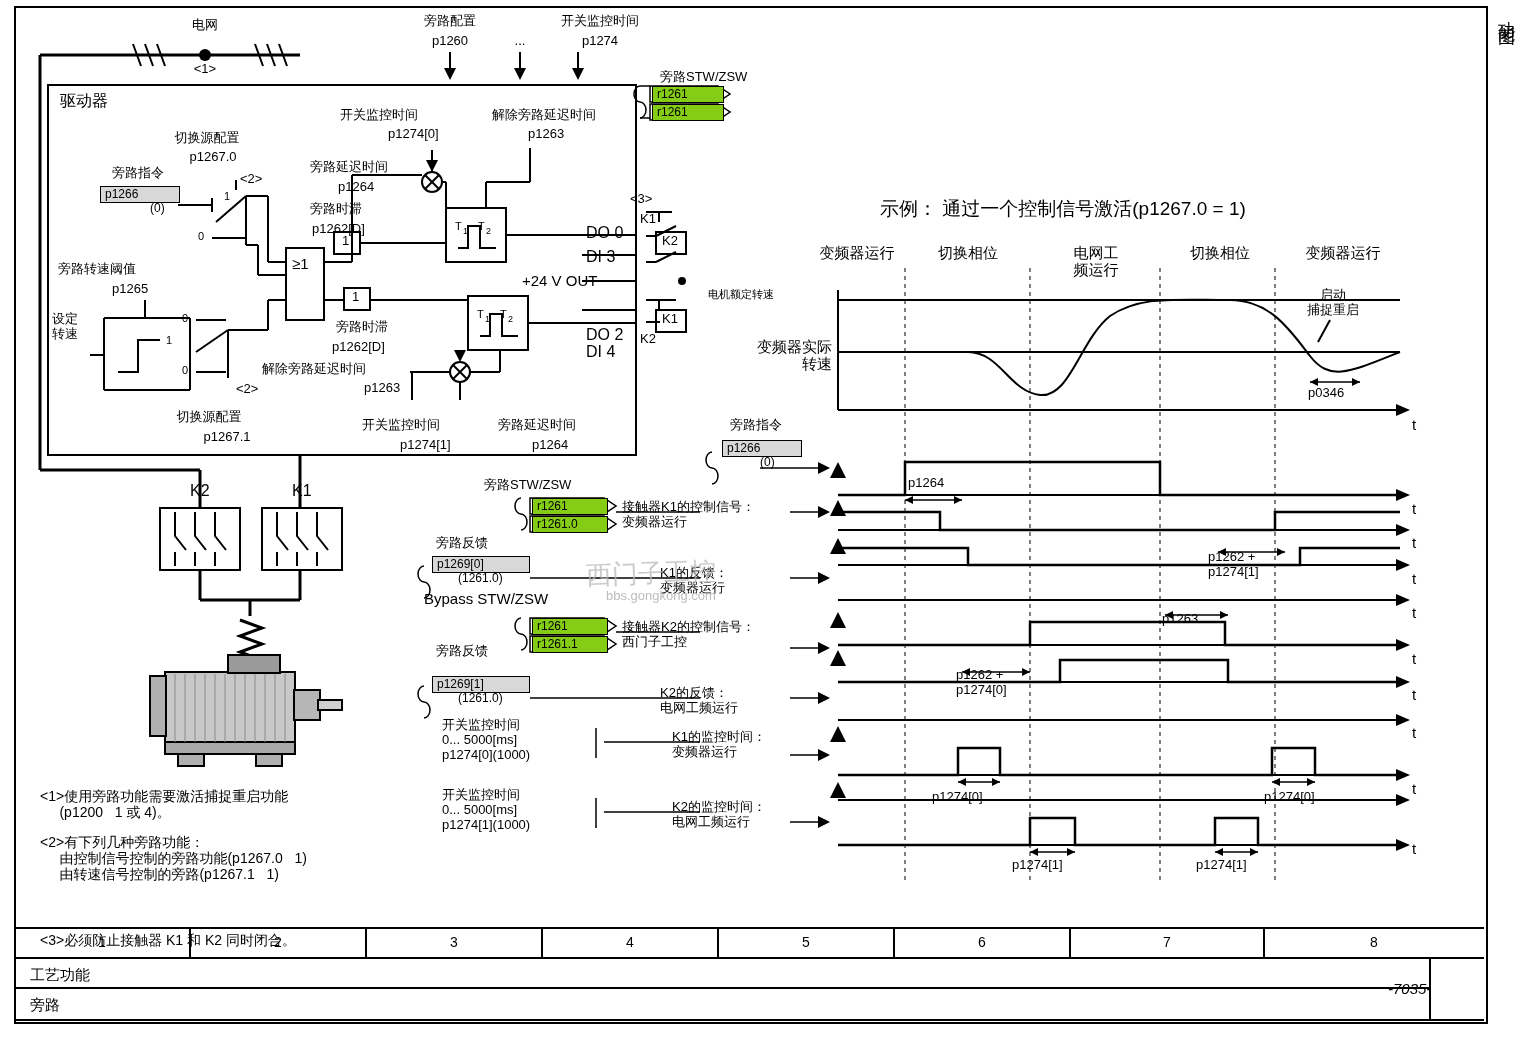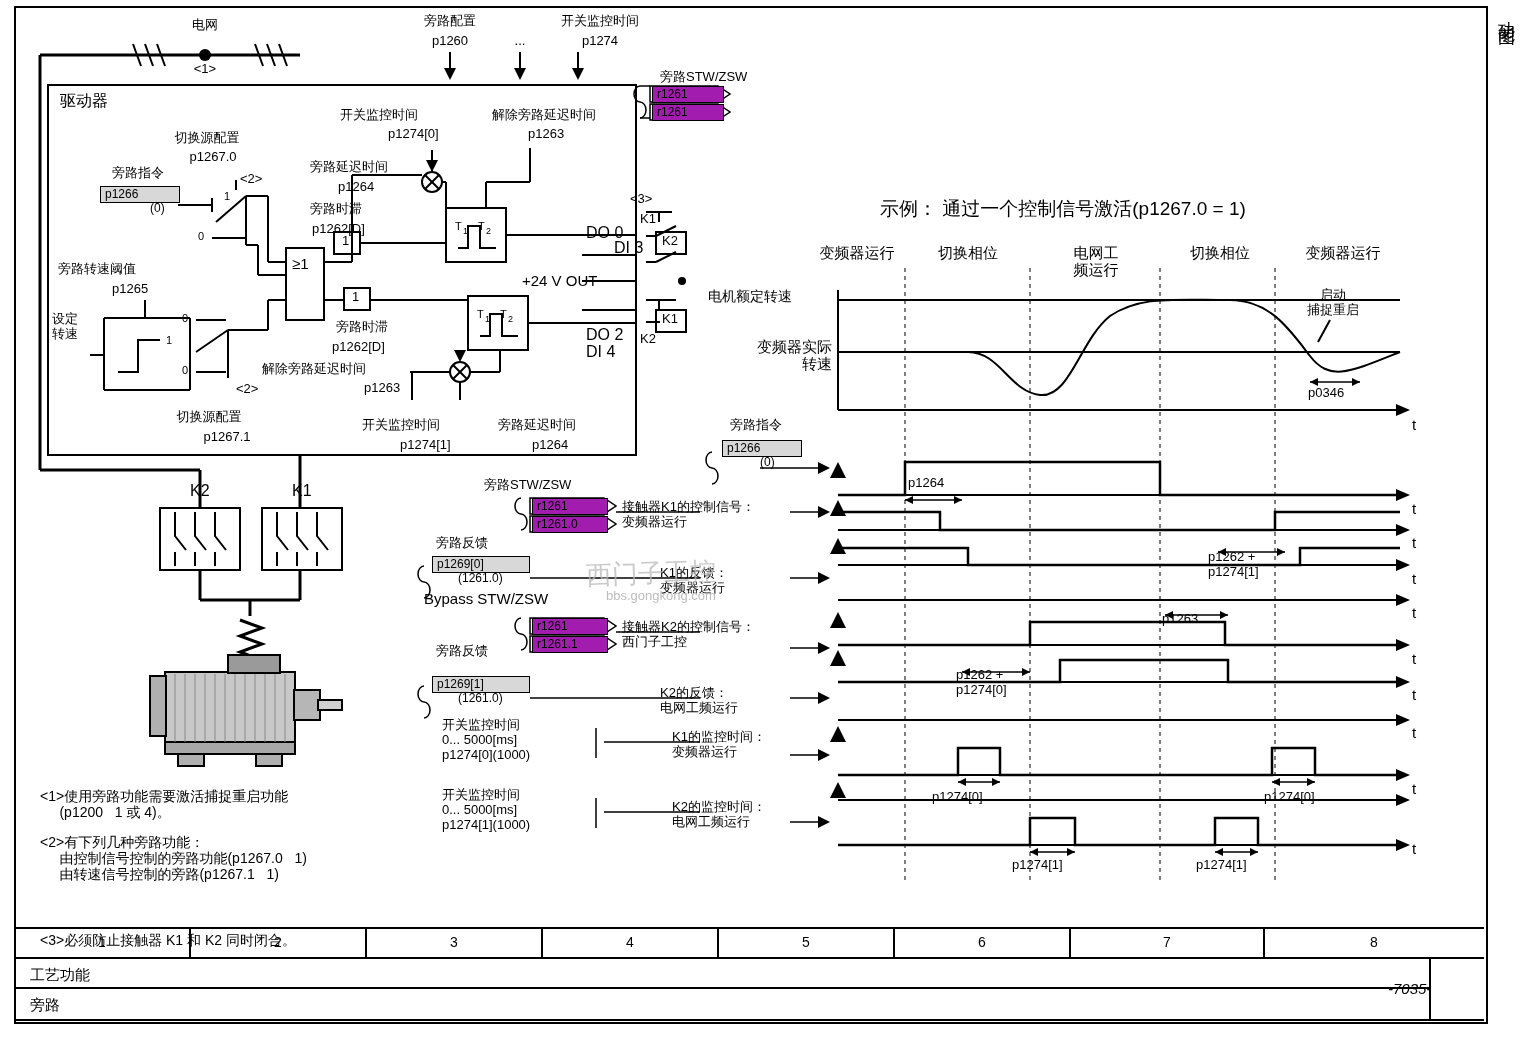--- a/index.html
+++ b/index.html
@@ -6,21 +6,21 @@
   body{width:1522px;height:1037px;position:relative;font-family:"Liberation Sans",sans-serif;color:#000;overflow:hidden;}
   .lbl{position:absolute;font-size:13px;line-height:1.15;white-space:pre;color:#000;}
   .lbl.c{text-align:center;}
   .sm{font-size:12px;}
   .xs{font-size:11px;}
   .big{font-size:16px;}
   .box{position:absolute;border:2px solid #000;background:transparent;}
   .sidetitle{position:absolute;right:4px;top:8px;writing-mode:vertical-rl;font-size:17px;letter-spacing:4px;}
   svg{position:absolute;left:0;top:0;overflow:visible;}
   .param{position:absolute;border:1px solid #000;background:#d8d8d8;font-size:12px;padding:0 4px;white-space:pre;line-height:15px;}
-  .rparam{position:absolute;background:#a21caf;font-size:12px;padding:0 4px;white-space:pre;line-height:15px;border:1px solid #000;}
+  .rparam{position:absolute;background:#84cc16;font-size:12px;padding:0 4px;white-space:pre;line-height:15px;border:1px solid #000;}
   .wm{position:absolute;color:#b9b9b9;font-size:26px;opacity:.75;transform:rotate(-2deg);font-family:"Liberation Serif",serif;}
   .wm2{position:absolute;color:#bdbdbd;font-size:13px;}
   .footcell{position:absolute;text-align:center;font-size:14px;}
 </style>
 </head>
 <body>
 
 <div class="box" style="left:14px;top:6px;width:1470px;height:1014px;"></div>
 
 <div class="sidetitle">功能图</div>
@@ -465,21 +465,21 @@
 <div class="lbl xs" style="left:455px;top:220px;">T</div>
 <div class="lbl xs" style="left:463px;top:226px;font-size:9px;">1</div>
 <div class="lbl xs" style="left:478px;top:220px;">T</div>
 <div class="lbl xs" style="left:486px;top:226px;font-size:9px;">2</div>
 <div class="lbl xs" style="left:477px;top:308px;">T</div>
 <div class="lbl xs" style="left:485px;top:314px;font-size:9px;">1</div>
 <div class="lbl xs" style="left:500px;top:308px;">T</div>
 <div class="lbl xs" style="left:508px;top:314px;font-size:9px;">2</div>
 
 <div class="lbl big" style="left:586px;top:224px;">DO 0</div>
-<div class="lbl big" style="left:586px;top:239px;margin-left:28px;">DI 3</div>
+<div class="lbl big" style="left:586px;top:248px;">DI 3</div>
 <div class="lbl" style="left:522px;top:272px;font-size:15px;">+24 V OUT</div>
 <div class="lbl big" style="left:586px;top:311px;margin-top:32px;">DI 4</div>
 <div class="lbl big" style="left:586px;top:326px;">DO 2</div>
 
 <div class="lbl" style="left:640px;top:212px;">K1</div>
 <div class="lbl" style="left:662px;top:234px;">K2</div>
 <div class="lbl" style="left:662px;top:312px;">K1</div>
 <div class="lbl" style="left:640px;top:332px;">K2</div>
 
 <div class="lbl big" style="left:190px;top:482px;">K2</div>
@@ -529,21 +529,21 @@
 
 <div class="lbl" style="left:880px;top:198px;font-size:19px;">示例： 通过一个控制信号激活(p1267.0 = 1)</div>
 
 <div class="lbl c" style="left:805px;top:244px;width:104px;font-size:15px;">变频器运行</div>
 <div class="lbl c" style="left:916px;top:244px;width:104px;font-size:15px;">切换相位</div>
 <div class="lbl c" style="left:1046px;top:244px;width:100px;font-size:15px;">电网工
 频运行</div>
 <div class="lbl c" style="left:1168px;top:244px;width:104px;font-size:15px;">切换相位</div>
 <div class="lbl c" style="left:1288px;top:244px;width:110px;font-size:15px;">变频器运行</div>
 
-<div class="lbl" style="left:708px;top:288px;font-size:14px;">电机额定转速</div>
+<div class="lbl" style="left:708px;top:288px;font-size:11px;">电机额定转速</div>
 <div class="lbl" style="left:728px;top:338px;font-size:15px;text-align:right;width:104px;">变频器实际
 转速</div>
 <div class="lbl c" style="left:1290px;top:288px;width:86px;">启动
 捕捉重启</div>
 <div class="lbl" style="left:1308px;top:386px;">p0346</div>
 
 <div class="lbl" style="left:1412px;top:416px;font-size:15px;">t</div>
 <div class="lbl" style="left:1412px;top:500px;font-size:15px;">t</div>
 <div class="lbl" style="left:1412px;top:534px;font-size:15px;">t</div>
 <div class="lbl" style="left:1412px;top:570px;font-size:15px;">t</div>

